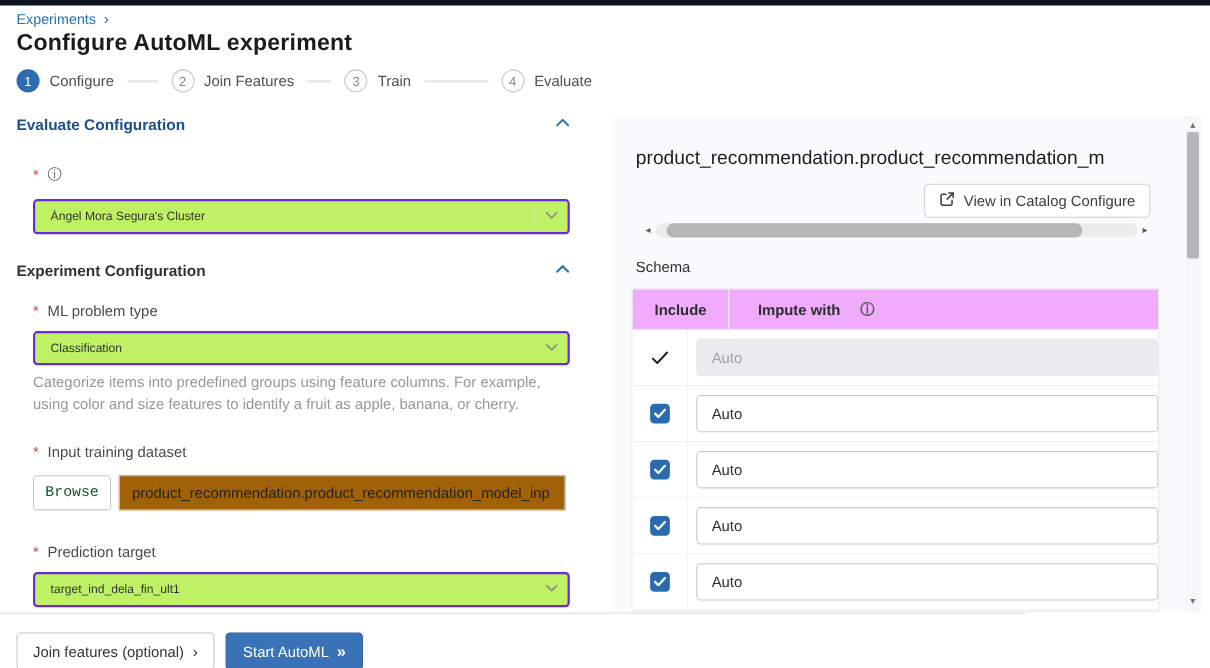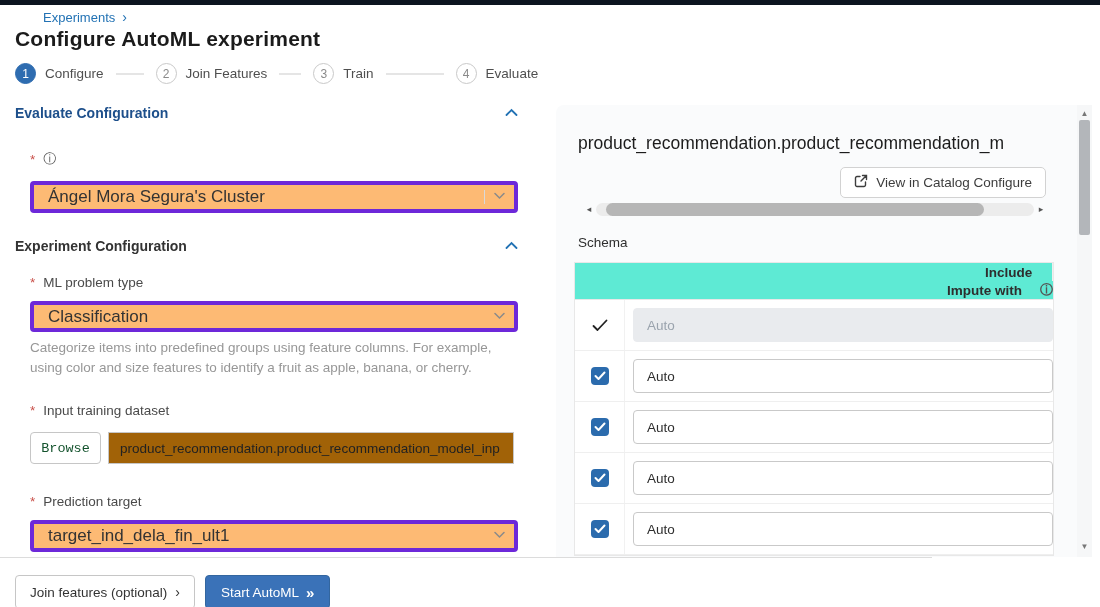--- a/index.html
+++ b/index.html
@@ -1,21 +1,21 @@
 <!DOCTYPE html>
 <html><head>
 <meta charset="utf-8">
 <style>
   * { margin:0; padding:0; box-sizing:border-box; }
   html,body { width:1100px; height:607px; overflow:hidden; background:#ffffff;
     font-family:"Liberation Sans","DejaVu Sans",sans-serif; color:#333; }
   .topbar { position:absolute; left:0; top:0; width:1100px; height:5px; background:#0c1420; }
 
   
-  .breadcrumb { position:absolute; left:15px; top:9px; font-size:13px; color:#2272b4; display:flex; align-items:center; gap:7px;margin-left:28px; }
+  .breadcrumb { position:absolute; left:15px; top:9px; font-size:13px; color:#2272b4; display:flex; align-items:center; gap:7px; }
   .breadcrumb .crumb { cursor:pointer; }
   .breadcrumb .sep { font-size:14px; color:#2272b4; }
   .page-title { position:absolute; left:15px; top:27px; font-size:21px; font-weight:700; color:#1b1b1b; letter-spacing:.2px; }
 
   
   .stepper { position:absolute; left:15px; top:63px; display:flex; align-items:center; font-size:13.5px; color:#4f4f4f; }
   .step { display:flex; align-items:center; gap:9px; }
   .step-circle { width:21px; height:21px; border-radius:50%; display:flex; align-items:center; justify-content:center;
     font-size:12px; border:1px solid #c9c9c9; color:#8a8a8a; background:#fff; }
   .step.active .step-circle { background:#2e6cb0; border-color:#2e6cb0; color:#fff; }
@@ -24,22 +24,22 @@
 
   
   .section-header { position:absolute; left:15px; width:503px; display:flex; justify-content:space-between; align-items:center;
     font-size:14px; font-weight:700; }
   .sh-blue { color:#1d4f8b; }
   .sh-dark { color:#333; }
   .chev-up { color:#2272b4; font-size:11px; cursor:pointer; }
   .field-label { position:absolute; left:30px; font-size:13.5px; color:#4a4a4a; display:flex; align-items:center; gap:6px; }
   .req { color:#c9504a; margin-right:2px; }
   .info-icon { color:#555; font-size:13px; cursor:pointer; }
-  .select-box { position:absolute; left:30px; width:488px; background:#fdba74; border:4px solid #6d28d9; border-radius:4px;
-    display:flex; align-items:center; font-size:17px; color:#333; padding-left:14px; cursor:pointer; }
+  .select-box { position:absolute; left:30px; width:488px; background:#bef264; border:2px solid #6d28d9; border-radius:4px;
+    display:flex; align-items:center; font-size:11px; color:#333; padding-left:14px; cursor:pointer; }
   .select-box .grow { flex:1; white-space:nowrap; overflow:hidden; }
   .sel-end { display:flex; align-items:center; height:100%; padding:0 10px; }
   .sel-divider { width:1px; height:60%; background:#d9d9d9; margin-right:9px; }
   .chev-down { width:10px; height:10px; }
   .chev-down svg { display:block; }
   .help-text { position:absolute; left:30px; width:482px; font-size:13.5px; line-height:20px; color:#979797; }
 
   .browse-btn { position:absolute; left:30px; width:71px; height:32px; background:#fff; border:1px solid #c6c6c6; border-radius:4px;
     font-size:13.5px; color:#14532d; display:flex; align-items:center; justify-content:center; cursor:pointer;font-family:Liberation Mono, monospace; }
   .dataset-input { position:absolute; left:108px; width:406px; height:32px; background:#a16207; border:1px solid #c6c6c6; border-radius:0;
@@ -51,22 +51,22 @@
     white-space:nowrap; overflow:hidden; }
   .catalog-btn { position:absolute; top:62px; right:46px; height:31px; background:#fff; border:1px solid #d2d2d2; border-radius:5px;
     display:flex; align-items:center; gap:8px; padding:0 13px; font-size:13.5px; color:#3d3d3d; cursor:pointer; }
   .hscroll { position:absolute; left:28px; top:97px; width:462px; height:14px; display:flex; align-items:center; }
   .hs-arrow { font-size:9px; color:#555; width:10px; text-align:center; cursor:pointer; }
   .hs-track { flex:1; height:13px; background:#ececec; border-radius:7px; position:relative; margin:0 2px; }
   .hs-thumb { position:absolute; left:10px; top:0; height:13px; width:378px; background:#b6b6b6; border-radius:7px; cursor:grab; }
   .schema-label { position:absolute; left:22px; top:130px; font-size:13.5px; color:#2e2e2e; }
 
   .schema-table { position:absolute; left:18px; top:157px; width:480px; border:1px solid #e8e8e8; background:#fff; overflow:hidden; }
-  .t-header { display:flex; height:37px; background:#5eead4; border-bottom:1px solid #e8e8e8; align-items:flex-end;
-    font-size:13.5px; font-weight:700; color:#2e2e2e;flex-direction:column; }
+  .t-header { display:flex; height:37px; background:#f0abfc; border-bottom:1px solid #e8e8e8; align-items:flex-start;
+    font-size:13.5px; font-weight:700; color:#2e2e2e; }
   .col-include { width:88px; padding-left:20px; border-right:1px solid #efefef; height:100%; display:flex; align-items:center; }
   .col-impute { flex:1; padding-left:26px; display:flex; align-items:center; gap:18px; height:100%; }
   .t-row { display:flex; height:51px; border-bottom:1px solid #efefef; background:#fff; align-items:center; }
   .cell-include { width:88px; height:100%; border-right:1px solid #f1f1f1; display:flex; align-items:center; justify-content:center; }
   .cell-impute { flex:1; height:100%; display:flex; align-items:center; padding-left:8px; }
   .checkbox { width:18px; height:18px; background:#2b6bad; border-radius:4px; display:flex; align-items:center; justify-content:center; cursor:pointer; }
   .plain-check { width:18px; height:18px; display:flex; align-items:center; justify-content:center; }
   .auto-field { width:420px; height:34px; border:1px solid #c9c9c9; border-radius:4px; background:#fff; display:flex; align-items:center;
     padding-left:13px; font-size:13.5px; color:#2e2e2e; cursor:pointer; }
   .auto-field.disabled { background:#e9ebee; border-color:#e9ebee; color:#9aa3ad; cursor:default; }

